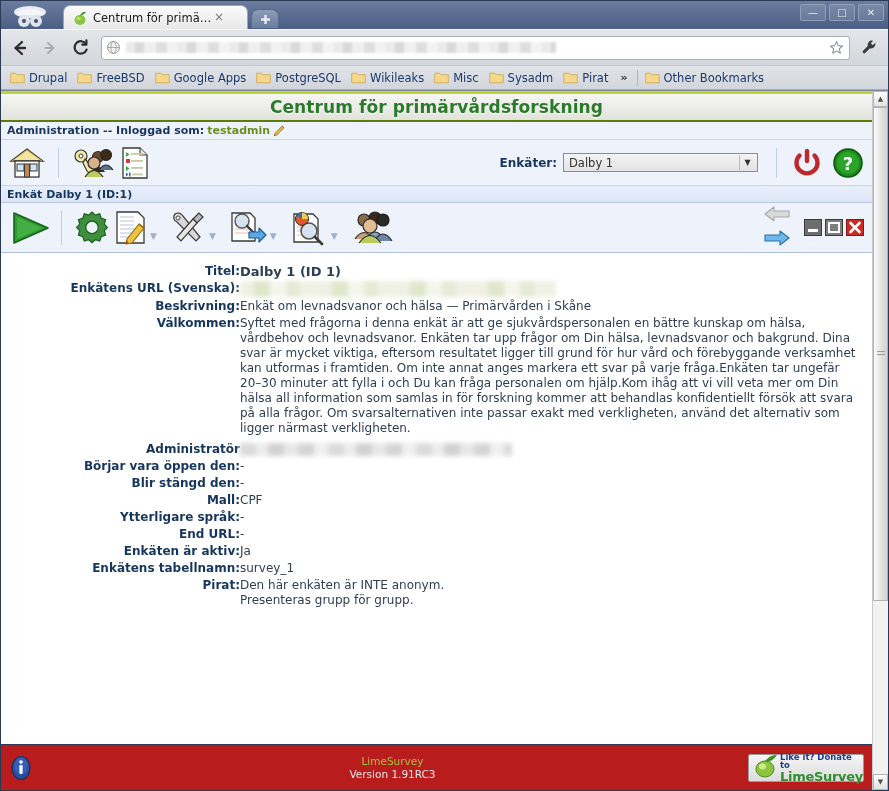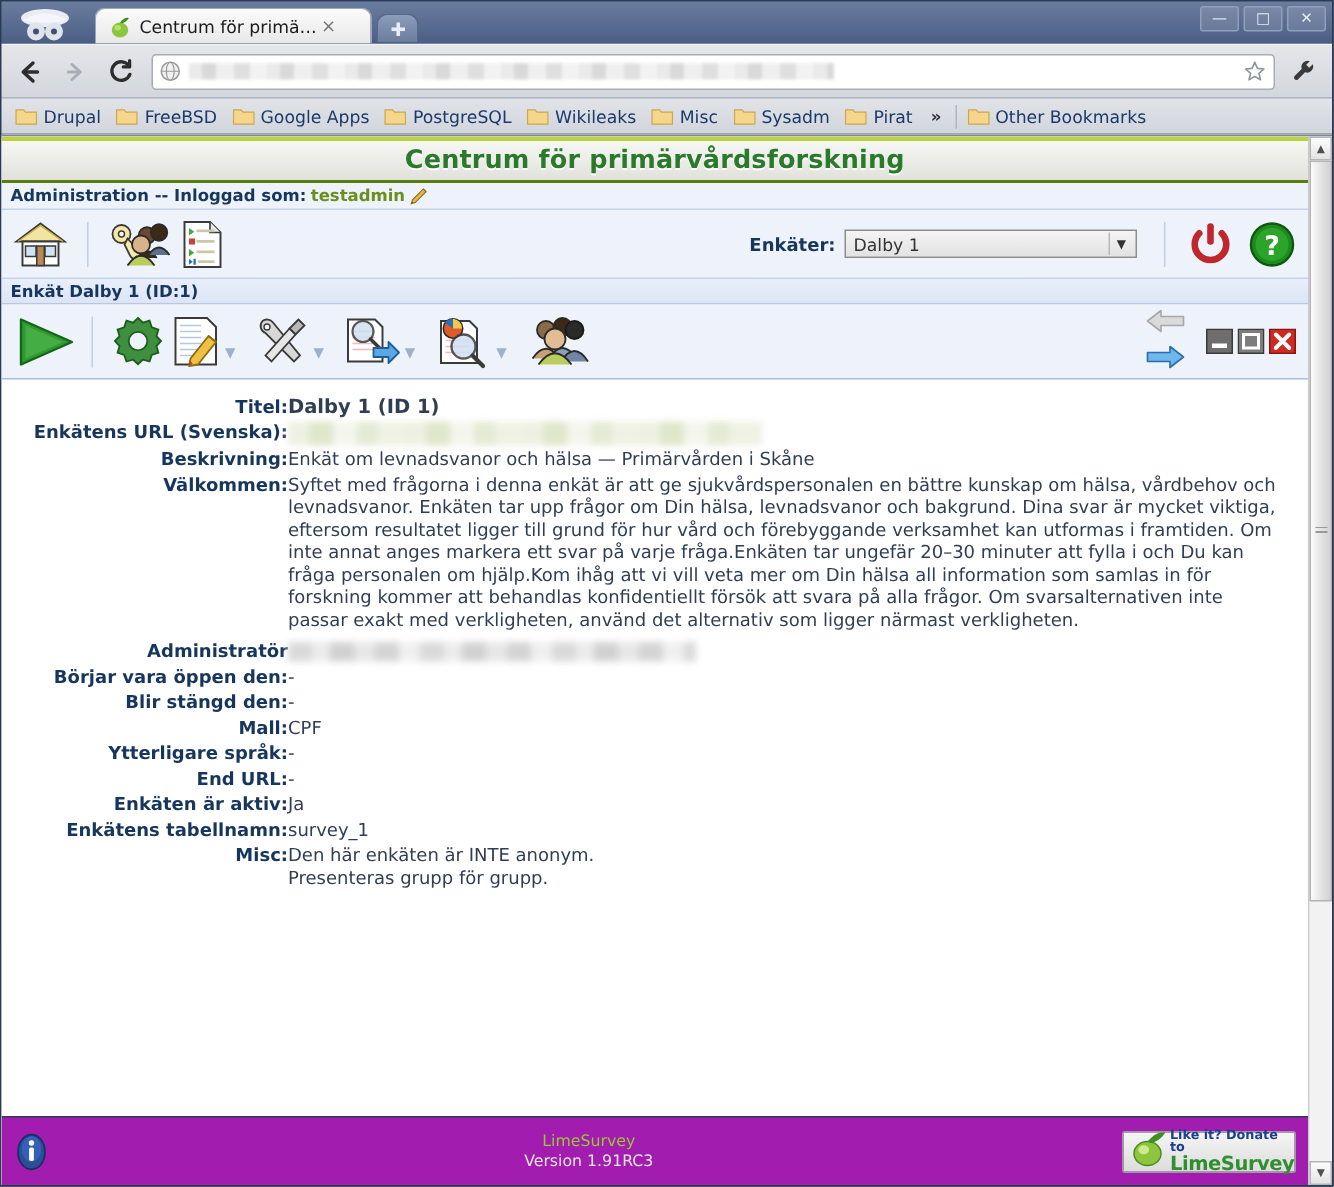--- a/index.html
+++ b/index.html
@@ -257,20 +257,21 @@
     width:19px; height:18px;
     display:flex; align-items:center; justify-content:center;
     cursor:pointer;
   }
 
   
   .detail-area {
     padding: 10px 14px 0 16px;
     font-size: 12px;
     color: #2a3b52;
+    margin-left: 48px;
   }
   table.detail { border-collapse: collapse; width: 100%; }
   table.detail td { vertical-align: top; padding: 1px 0; line-height: 15px; }
   td.lbl {
     width: 175px; text-align: right;
     font-weight: bold; color: #17365d;
     padding-right: 5px; white-space: normal;
   }
   td.val { color: #2f3e52; padding-left: 0; }
   .val-title { color:#17365d; font-weight:bold; font-size:13px; }
@@ -290,21 +291,21 @@
        #e6e6e6 44px 58px, #d2d2d2 58px 74px, #efefef 74px 88px);
     filter: blur(2.4px);
     opacity: .95;
   }
   .welcome-p { margin:0; line-height: 15px; }
 
   
   .ls-footer {
     position: absolute; left: 0; right: 0; bottom: 0;
     height: 46px;
-    background: #a21caf;
+    background: #b91c1c;
     border-top: 1px solid #2a3b5c;
     display: flex; align-items: center;
     padding: 0 8px;
   }
   .footer-info { width: 28px; display:flex; align-items:center; }
   .footer-center {
     flex: 1 1 auto; text-align: center;
     font-size: 10.5px; color: #e7e7e7; line-height: 13px;
   }
   .footer-brand { color: #9bc63a; }
@@ -719,21 +720,21 @@
             </tr>
             <tr>
               <td class="lbl">Enkäten är aktiv:</td>
               <td class="val">Ja</td>
             </tr>
             <tr>
               <td class="lbl">Enkätens tabellnamn:</td>
               <td class="val">survey_1</td>
             </tr>
             <tr>
-              <td class="lbl">Misc:</td>
+              <td class="lbl">Pirat:</td>
               <td class="val" style="white-space:pre-line">Den här enkäten är INTE anonym.
 Presenteras grupp för grupp.</td>
             </tr>
           </tbody>
         </table>
       </div>
 
       <div class="ls-footer">
         <div class="footer-info">
           <svg width="24" height="26" viewBox="0 0 24 26">

